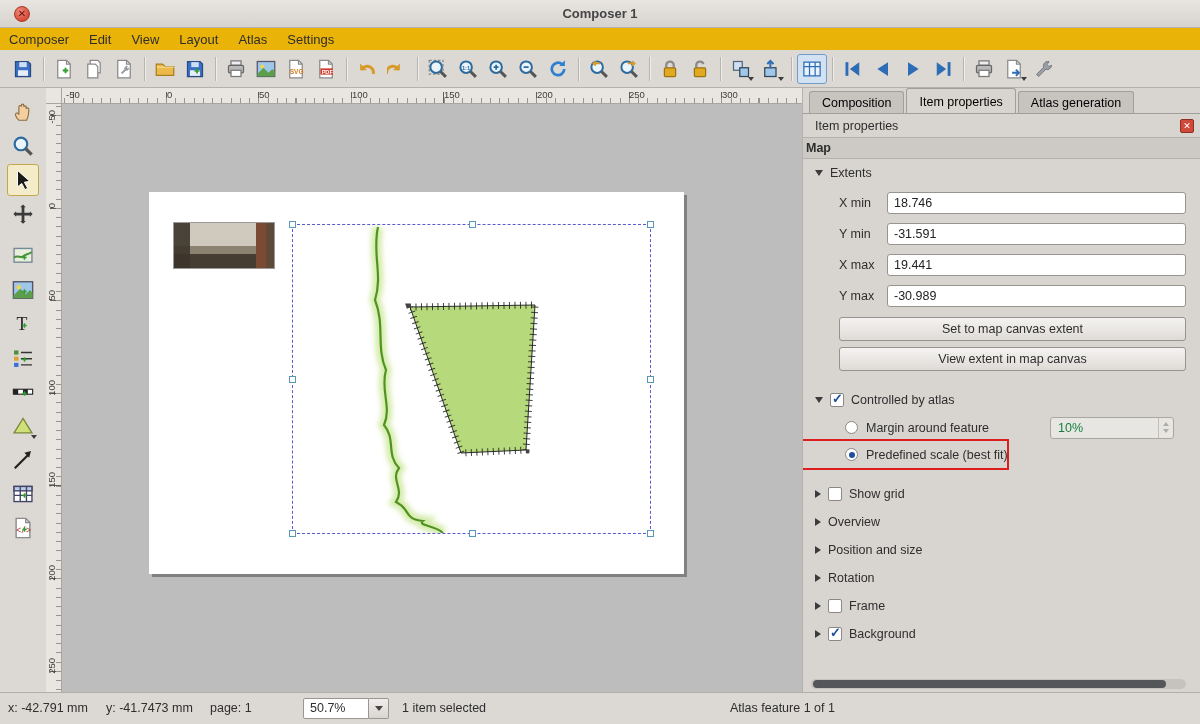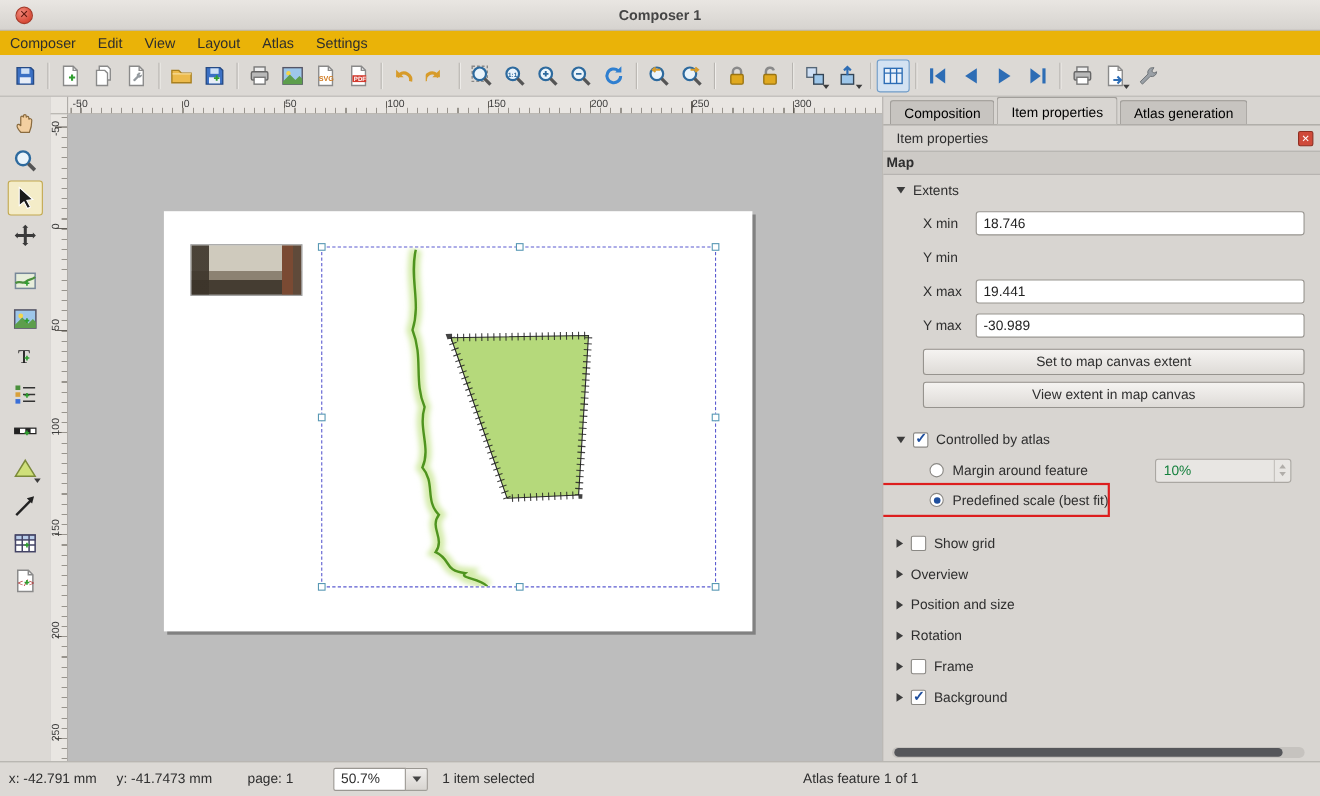--- a/index.html
+++ b/index.html
@@ -639,20 +639,21 @@
         <span class="arrow-d"></span>
         <span>Extents</span>
       </div>
 
       <div class="fieldrow">
         <span class="flabel">X min</span>
         <input type="text" value="18.746" style="">
       </div>
       <div class="fieldrow">
         <span class="flabel">Y min</span>
+        <input type="text" value="-31.591" style="">
       </div>
       <div class="fieldrow">
         <span class="flabel">X max</span>
         <input type="text" value="19.441" style="">
       </div>
       <div class="fieldrow">
         <span class="flabel">Y max</span>
         <input type="text" value="-30.989" style="">
       </div>
 
@@ -718,21 +719,21 @@
     </div>
 
     <div class="pscroll">
       <div class="thumb"></div>
     </div>
   </div>
 
   <div class="statusbar">
     <span class="st" style="left:8px">x: -42.791 mm</span>
     <span class="st" style="left:106px">y: -41.7473 mm</span>
-    <span class="st" style="left:225px">page: 1</span>
+    <span class="st" style="left:210px">page: 1</span>
     <div class="zoomfield">50.7%</div>
     <div class="zoombtn">
         <i></i>
       </div>
     <span class="st" style="left:402px">1 item selected</span>
     <span class="st" style="left:730px">Atlas feature 1 of 1</span>
   </div>
 
 </div>
 

